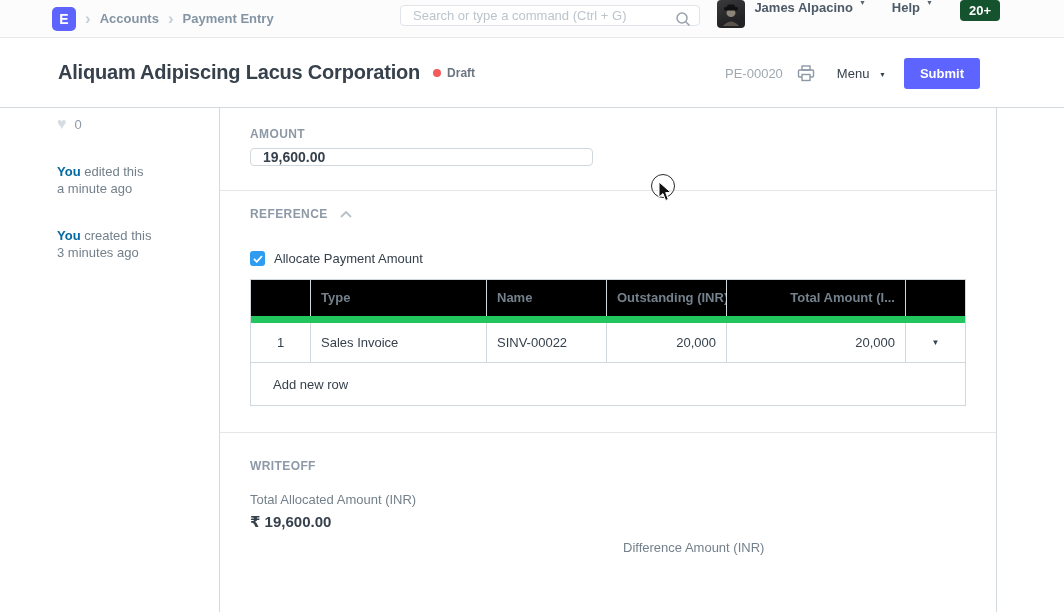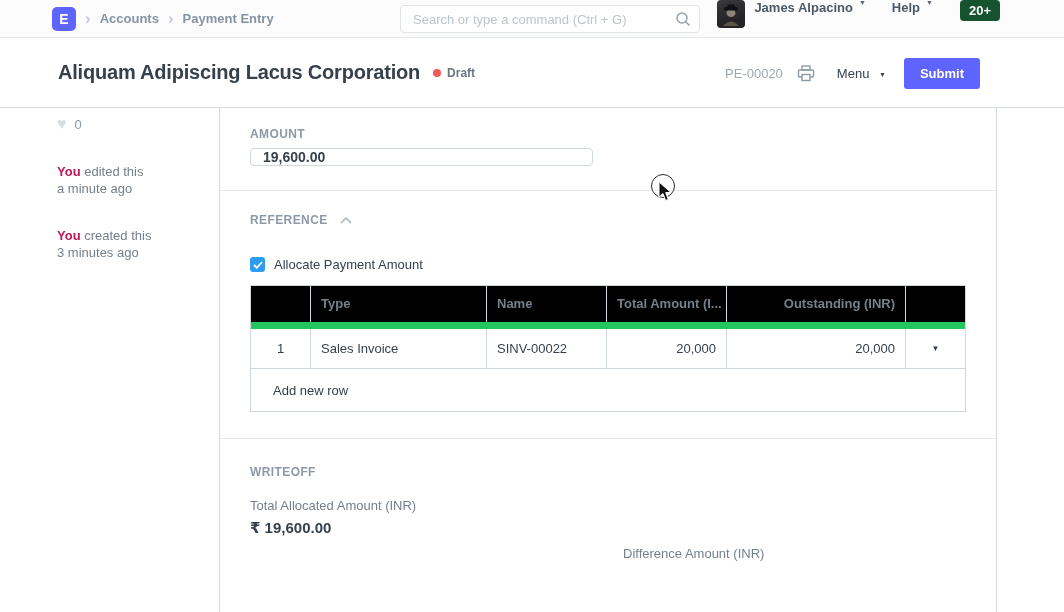--- a/index.html
+++ b/index.html
@@ -15,21 +15,21 @@
     background:#fcfcfd; border-bottom:1px solid #e5e8eb;
     display:flex; align-items:center; padding-left:52px;
   }
   .brand-logo {
     width:24px; height:24px; border-radius:5px; background:#5e64ff;
     color:#fff; font-weight:700; font-size:14px;
     display:flex; align-items:center; justify-content:center; cursor:pointer;
   }
   .crumb-sep { color:#c7ced5; font-size:17px; font-weight:700; margin:0 9px; line-height:1; }
   .crumb { color:#8494a3; font-weight:700; font-size:13px; cursor:pointer; }
-  .search-wrap { position:absolute; left:400px; top:5px; width:300px; height:28px;border-radius:11px; }
+  .search-wrap { position:absolute; left:400px; top:5px; width:300px; height:21px;border-radius:11px; }
   .search-input {
     width:100%; height:100%; border:1px solid #e0e4e8; border-radius:4px;
     background:#fff; padding:0 32px 0 12px; font-size:13px;
     font-family:inherit; color:#36414c; outline:none;
   }
   .search-input::placeholder { color:#bcc4cc; }
   .search-icon { position:absolute; right:9px; top:6px; }
   .nav-right { position:absolute; right:64px; top:0; height:38px; display:flex; align-items:flex-start; }
   .avatar {
     width:28px; height:28px; border-radius:4px; overflow:hidden; cursor:pointer;
@@ -62,36 +62,36 @@
   }
   
   .layout-sidebar {
     position:absolute; top:108px; left:0; width:220px; bottom:0;
     border-right:1px solid #d4d9de; padding:8px 20px 0 57px;
   }
   .like-row { display:flex; align-items:center; margin-bottom:31px; }
   .heart-icon { color:#d5dce2; font-size:16px; line-height:1; cursor:pointer; }
   .like-count { color:#8d99a6; margin-left:8px; font-size:13px; }
   .activity-block { color:#74808b; font-size:13px; line-height:17px; margin-bottom:30px; }
-  .activity-block b { font-weight:700; color:#be185d; }
+  .activity-block b { font-weight:700; color:#0369a1; }
   .form-col {
     position:absolute; top:108px; left:220px; width:777px; bottom:0;
     border-right:1px solid #d4d9de; background:#fff;
   }
   .sec-label { font-size:12px; font-weight:700; color:#8d99a6; letter-spacing:0.4px; }
   .field-label { font-size:13px; color:#74808b; }
   
   .sec-amount { padding:19px 30px 24px; }
   .sec-amount .field-label { margin-top:21px; }
   .paid-input {
     margin-top:7px; width:343px; height:18px; border:1px solid #d1d8dd; border-radius:4px;
     padding:0 12px; font-family:inherit; font-size:14px; font-weight:700; color:#36414c; outline:none;
   }
   
-  .sec-reference { border-top:1px solid #e3e7ea; padding:22px 30px 26px; }
+  .sec-reference { border-top:1px solid #e3e7ea; padding:16px 30px 26px; }
   .sec-head-row { display:flex; align-items:center; cursor:pointer; }
   .collapse-icon { margin-left:12px; display:flex; }
   .checkbox-row { margin-top:30px; display:flex; align-items:center; }
   .cbx {
     width:15px; height:15px; background:#2e9cf0; border-radius:3px; cursor:pointer;
     display:flex; align-items:center; justify-content:center;
   }
   .cbx-label { margin-left:9px; color:#36414c; }
   .grid { margin-top:13px; width:716px; border:1px solid #d1d8dd; background:#fff; }
   .grid-header, .grid-row { display:grid; grid-template-columns:60px 176px 120px 120px 179px 1fr; }
@@ -224,22 +224,22 @@
           </svg>
         </span>
         <span class="cbx-label">Allocate Payment Amount</span>
       </div>
 
       <div class="grid">
         <div class="grid-header">
           <div></div>
           <div>Type</div>
           <div>Name</div>
+          <div class="cell-right">Outstanding (INR)</div>
           <div class="cell-right">Total Amount (I...</div>
-          <div class="cell-right">Outstanding (INR)</div>
           <div></div>
         </div>
         <div class="grid-row">
           <div class="cell-center">1</div>
           <div>Sales Invoice</div>
           <div>SINV-00022</div>
           <div class="cell-right">20,000</div>
           <div class="cell-right">20,000</div>
           <div class="row-caret">▼</div>
         </div>

